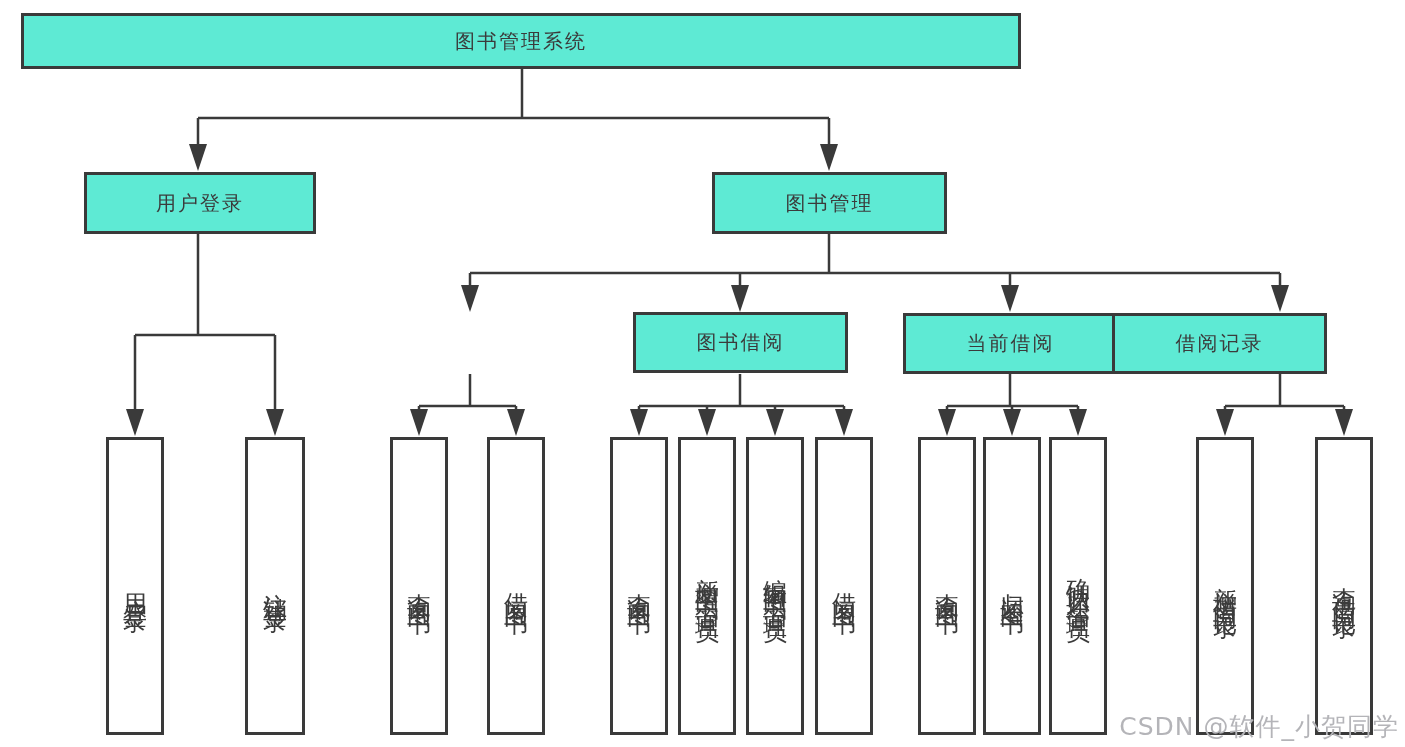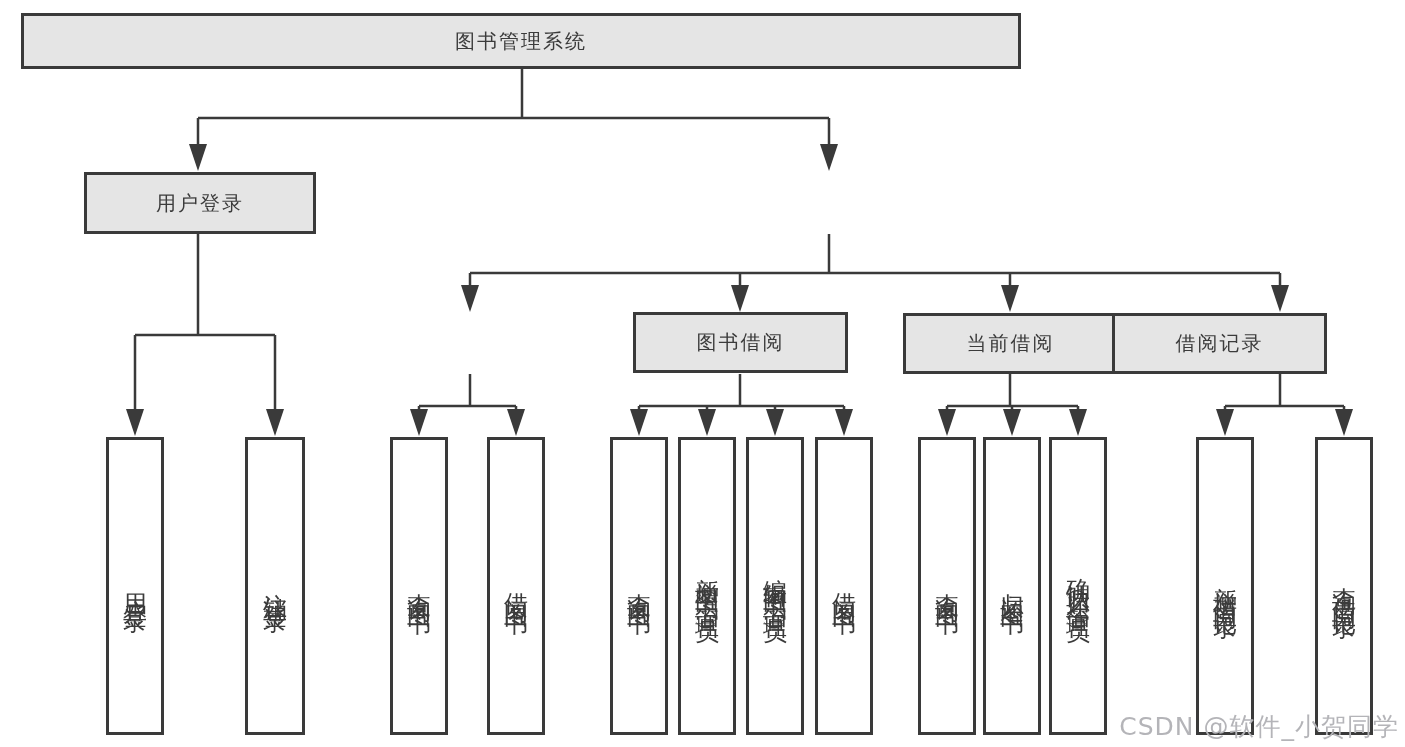--- a/index.html
+++ b/index.html
@@ -13,21 +13,21 @@
   }
   #connectors {
     position: absolute;
     left: 0; top: 0;
     width: 1405px; height: 747px;
   }
   .hbox {
     position: absolute;
     box-sizing: border-box;
     border: 3px solid #3a3a3a;
-    background: #e5e5e5;
+    background: #5eead4;
     display: flex;
     align-items: center;
     justify-content: center;
     font-size: 20px;
     letter-spacing: 2px;
     color: #3b3b3b;
     white-space: nowrap;
   }
   .vbox {
     position: absolute;
@@ -115,20 +115,21 @@
       M1003,409 L1021,409 L1012,436 Z
       M1069,409 L1087,409 L1078,436 Z
       M1216,409 L1234,409 L1225,436 Z
       M1335,409 L1353,409 L1344,436 Z
     "></path>
   </svg>
 
   <div class="hbox" style="left:21px; top:13px; width:1000px; height:56px;">图书管理系统</div>
 
   <div class="hbox" style="left:84px; top:172px; width:232px; height:62px;">用户登录</div>
+  <div class="hbox" style="left:712px; top:172px; width:235px; height:62px;">图书管理</div>
 
   <div class="hbox" style="left:633px; top:312px; width:215px; height:61px;text-align:right;">图书借阅</div>
   <div class="hbox" style="left:903px; top:313px; width:215px; height:61px;">当前借阅</div>
   <div class="hbox" style="left:1112px; top:313px; width:215px; height:61px;">借阅记录</div>
 
   <div class="vbox" style="left:106px; top:437px; width:58px; height:298px;">用户登录</div>
   <div class="vbox" style="left:245px; top:437px; width:60px; height:298px;">注销登录</div>
 
   <div class="vbox" style="left:390px; top:437px; width:58px; height:298px;">查询图书</div>
   <div class="vbox" style="left:487px; top:437px; width:58px; height:298px;">借阅图书</div>

